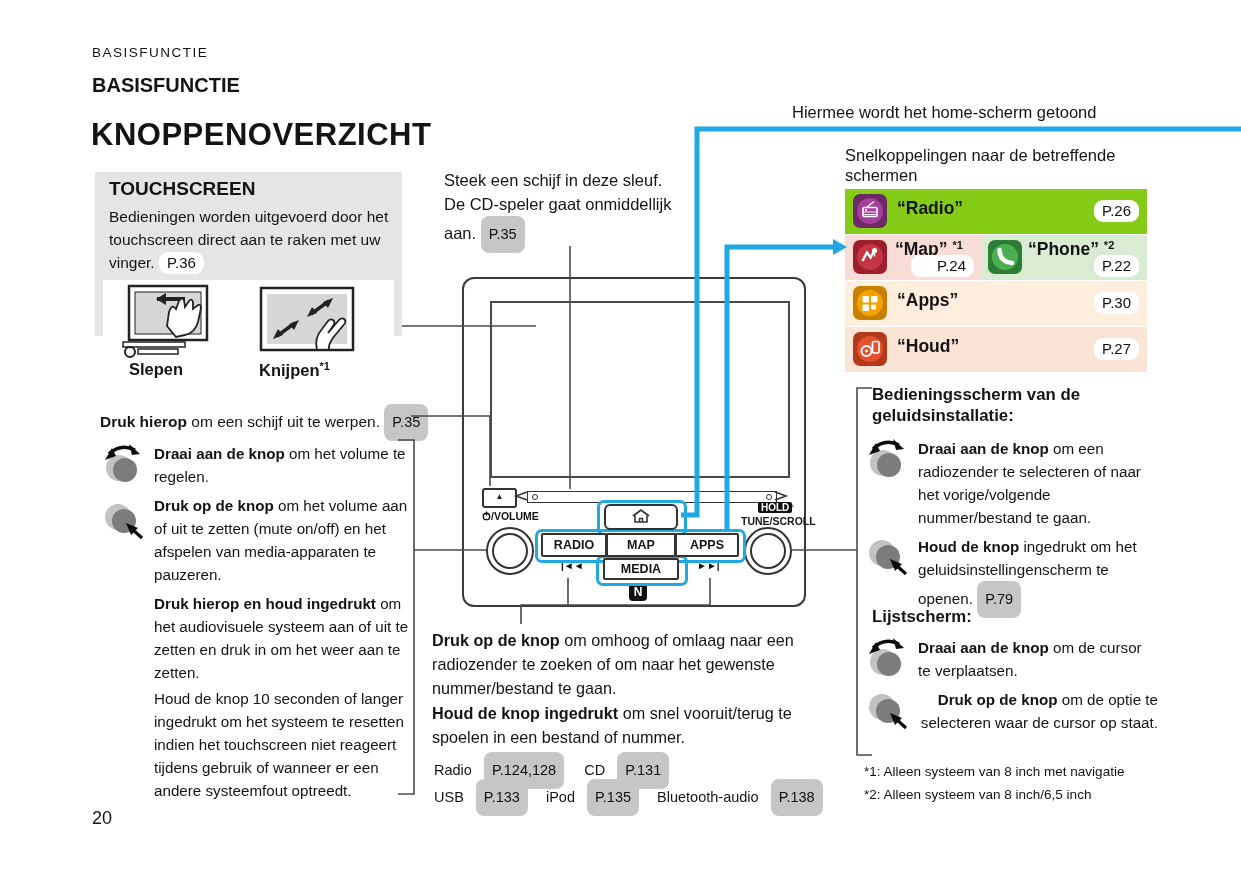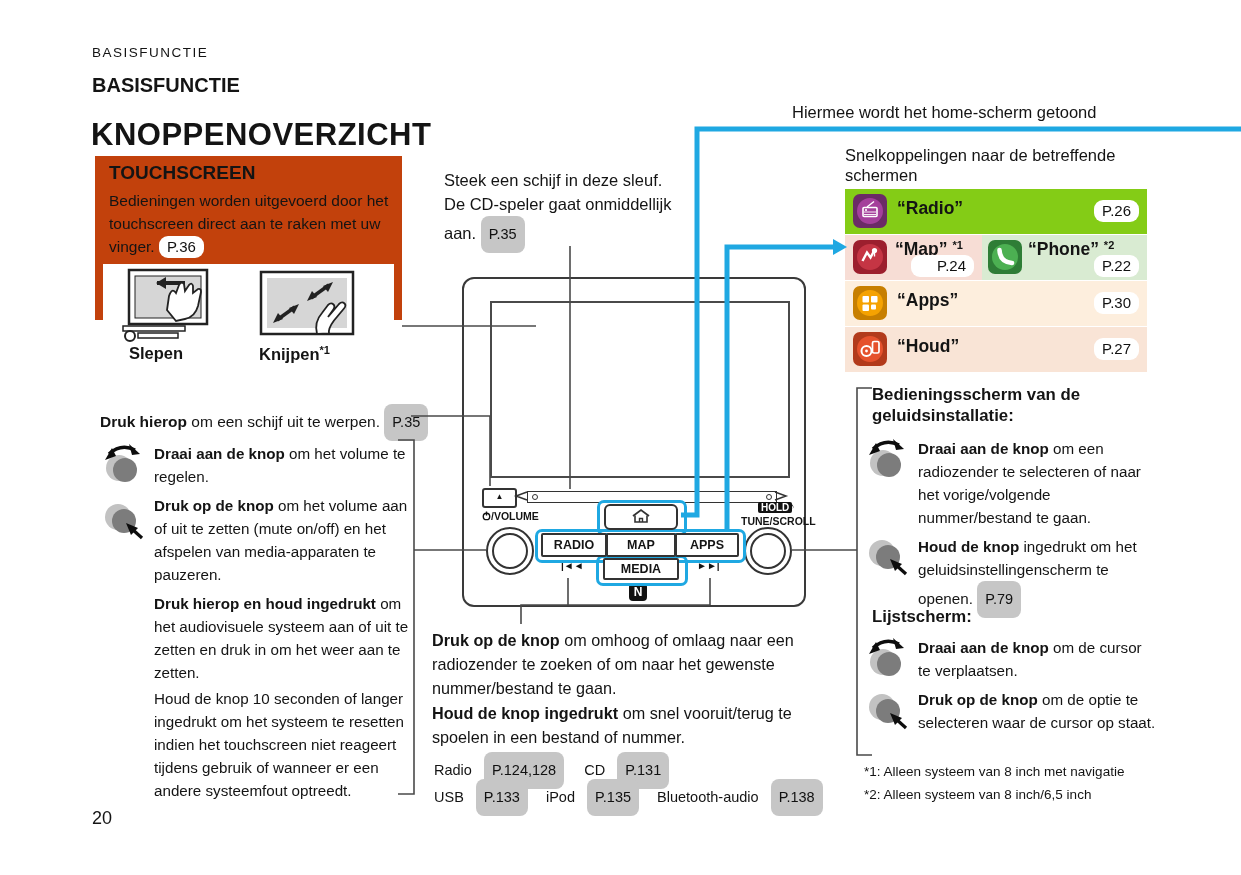--- a/index.html
+++ b/index.html
@@ -26,21 +26,21 @@
 </style>
 </head>
 <body>
 
 <div id="page">
 
   <div class="abs" style="left:92px;top:45px;font-size:13.5px;letter-spacing:1.5px;">BASISFUNCTIE</div>
   <div class="abs b" style="left:92px;top:74px;font-size:20px;">BASISFUNCTIE</div>
   <div class="abs b" style="left:91px;top:117px;font-size:31px;letter-spacing:0.5px;">KNOPPENOVERZICHT</div>
 
-  <div class="abs" style="left:95px;top:156px;width:307px;height:164px;background:#c2410c;">
+  <div class="abs" style="left:95px;top:172px;width:307px;height:164px;background:#e5e5e5;">
     <div class="abs b" style="left:14px;top:6px;font-size:19px;">TOUCHSCREEN</div>
     <div class="abs" style="left:14px;top:33px;width:284px;font-size:15.5px;line-height:23px;">
       <span>Bedieningen worden uitgevoerd door het touchscreen direct aan te raken met uw vinger.</span>
       <span class="pill-white">P.36</span>
     </div>
     <div class="abs" style="left:8px;top:108px;width:291px;height:108px;background:#fff;">
 
       <svg class="abs" style="left:18px;top:4px;" width="122" height="74" viewBox="0 0 122 74">
         <rect x="8" y="2" width="78" height="54" fill="#fff" stroke="#222" stroke-width="2.5"></rect>
         <rect x="14" y="8" width="66" height="42" fill="#d6d6d6" stroke="#222" stroke-width="1"></rect>
@@ -214,21 +214,21 @@
   <div class="abs txt15" style="left:918px;top:636px;width:240px;">
     <span class="b">Draai aan de knop</span><span> om de cursor te verplaatsen.</span>
   </div>
 
   <svg class="knobicon" style="left:866px;top:690px;" viewBox="0 0 44 42">
     <circle cx="16" cy="17" r="13" fill="#c2c2c2"></circle>
       <circle cx="22" cy="21" r="12" fill="#7c7c7c"></circle>
     <path d="M40 38 L30 29" stroke="#0d0d0d" stroke-width="3.2"></path>
     <polygon points="24,23 36,28 29,35" fill="#0d0d0d"></polygon>
   </svg>
-  <div class="abs txt15" style="left:918px;top:688px;width:240px;">
+  <div class="abs txt15" style="left:918px;top:688px;width:240px;text-align:right;">
     <span class="b">Druk op de knop</span><span> om de optie te selecteren waar de cursor op staat.</span>
   </div>
 
   <div class="abs" style="left:864px;top:764px;font-size:13.5px;">*1: Alleen systeem van 8 inch met navigatie</div>
   <div class="abs" style="left:864px;top:787px;font-size:13.5px;">*2: Alleen systeem van 8 inch/6,5 inch</div>
 
   <div class="abs txt16" style="left:432px;top:628px;width:410px;">
     <span class="b">Druk op de knop</span><span> om omhoog of omlaag naar een radiozender te zoeken of om naar het gewenste nummer/bestand te gaan.</span>
   </div>
   <div class="abs txt16" style="left:432px;top:701px;width:410px;">

